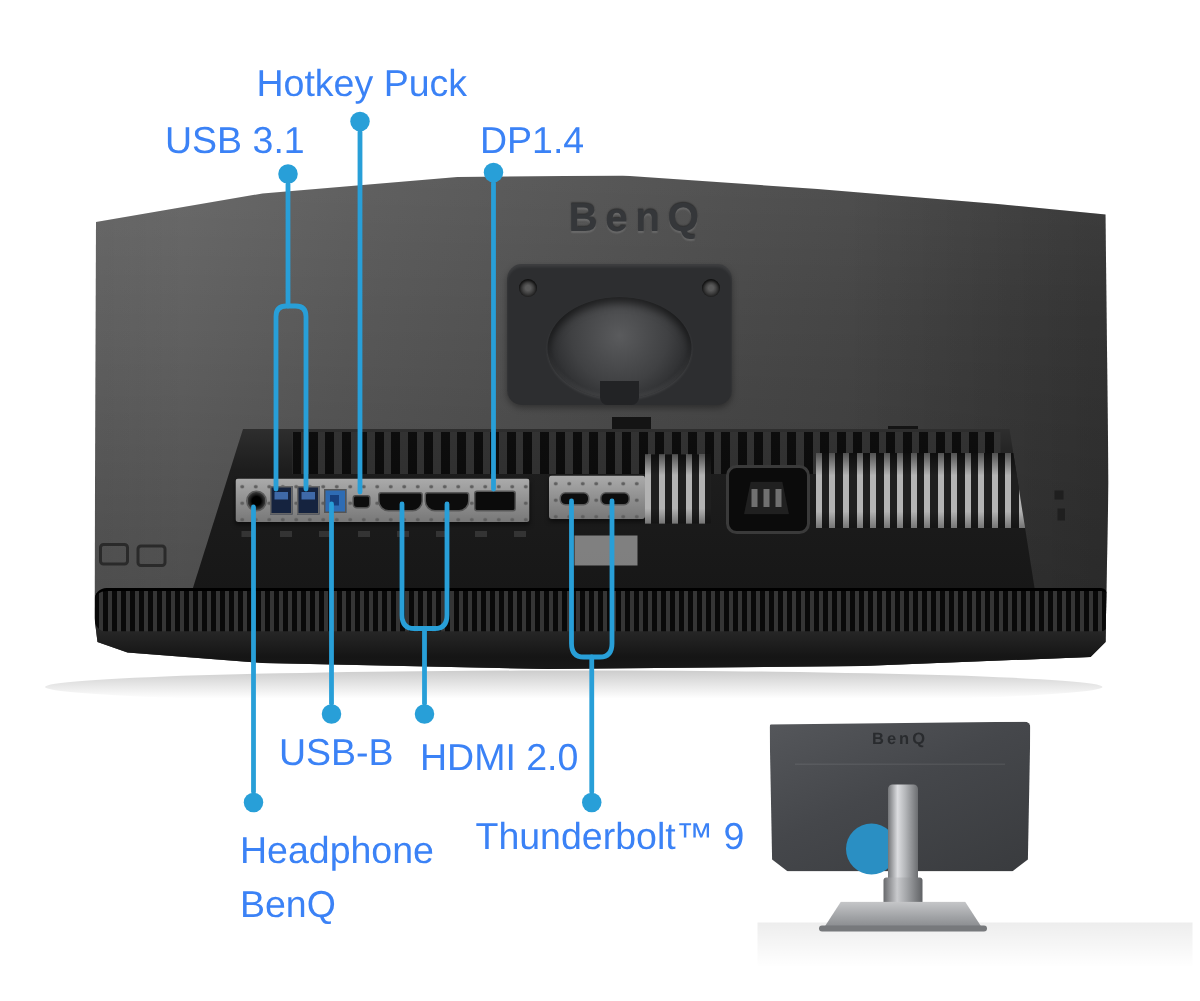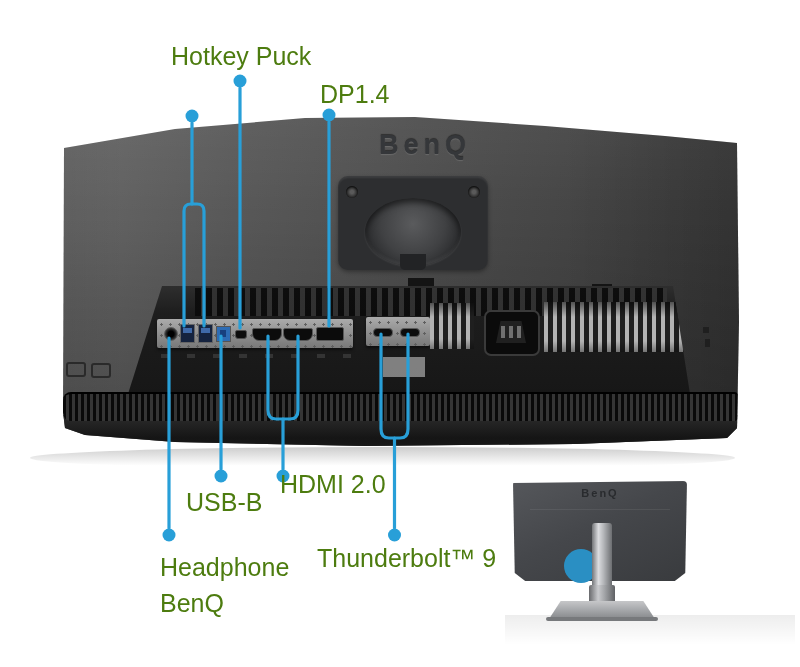--- a/index.html
+++ b/index.html
@@ -77,26 +77,26 @@
   #panel-mark-1{left:51px;top:250px;} #panel-mark-2{left:76px;top:251px;}
   #kens-mark-1{left:688px;top:215px;width:6px;height:6px;background:#1f1f1f;}
   #kens-mark-2{left:690px;top:227px;width:5px;height:8px;background:#1f1f1f;}
   #bottom-band{left:20px;top:303px;width:712px;height:42px;
     background:linear-gradient(180deg,#2c2c2c,#151515 55%,#1c1c1c);}
   #grille{left:48px;top:280px;width:675px;height:27px;border-top:2px solid #000;
     border-radius:8px 4px 4px 8px;
     background:repeating-linear-gradient(90deg,#090909 0 3px,#353535 3px 6px);}
 
   
-  .lbl{color:#4d7c0f;font-size:25px;line-height:1.1;white-space:nowrap;}
+  .lbl{color:#3b82f6;font-size:25px;line-height:1.1;white-space:nowrap;}
   #label-hotkey-puck{left:171px;top:43px;}
   #label-usb31{left:110px;top:81px;}
   #label-dp14{left:320px;top:81px;}
   #label-usbb{left:186px;top:489px;}
-  #label-hdmi20{left:280px;top:471px;}
+  #label-hdmi20{left:280px;top:492px;}
   #label-headphone{left:160px;top:549px;width:150px;white-space:normal;line-height:36px;}
   #label-tb3{left:317px;top:545px;}
   #callout-svg{left:0;top:0;}
 
   
   #inset-floor{left:505px;top:615px;width:290px;height:30px;
     background:linear-gradient(180deg,rgba(0,0,0,.07),rgba(0,0,0,0));}
   #inset-monitor{left:513px;top:481px;width:174px;height:100px;border-radius:4px;
     background:linear-gradient(155deg,#55575b,#45474b 45%,#393b3e);
     clip-path:polygon(0% 2%,100% 0%,99% 92%,93% 100%,7% 100%,1% 92%);}
@@ -192,20 +192,21 @@
       <circle cx="192" cy="116" r="6.5"></circle>
       <circle cx="329" cy="115" r="6.5"></circle>
       <circle cx="221" cy="476" r="6.5"></circle>
       <circle cx="283" cy="476" r="6.5"></circle>
       <circle cx="169" cy="535" r="6.5"></circle>
       <circle cx="394.5" cy="535" r="6.5"></circle>
     </g>
   </svg>
 
   <div class="abs lbl" id="label-hotkey-puck">Hotkey Puck</div>
+  <div class="abs lbl" id="label-usb31">USB 3.1</div>
   <div class="abs lbl" id="label-dp14">DP1.4</div>
   <div class="abs lbl" id="label-usbb">USB-B</div>
   <div class="abs lbl" id="label-hdmi20">HDMI 2.0</div>
   <div class="abs lbl" id="label-headphone">Headphone BenQ</div>
   <div class="abs lbl" id="label-tb3">Thunderbolt™ 9</div>
 
   <div class="abs" id="inset-floor"></div>
   <div class="abs" id="inset-monitor">
     <div class="abs" id="brand-logo-inset">BenQ</div>
     <div class="abs" id="inset-seam"></div>

